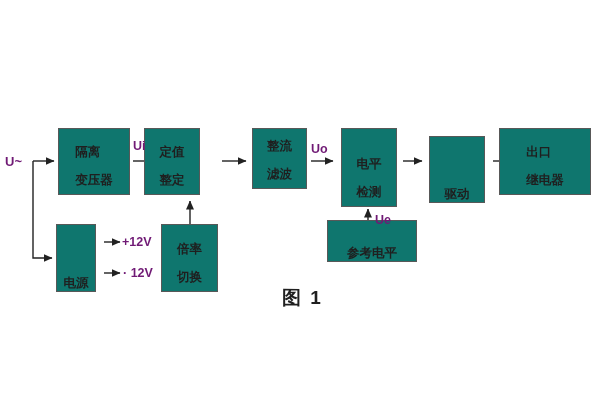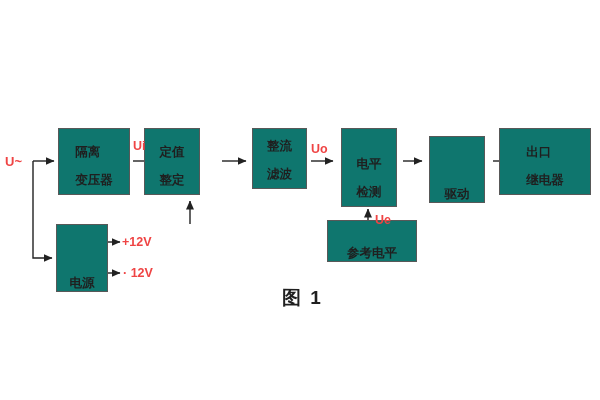--- a/index.html
+++ b/index.html
@@ -10,21 +10,21 @@
   .block{
     position:absolute;border:1.5px solid #585858;background:#0f766e;
     display:flex;align-items:flex-end;justify-content:center;box-sizing:border-box;
   }
   .block-label{
     white-space:pre-line;text-align:left;font-size:12.5px;line-height:28px;
     font-weight:600;color:#1f1f1f;
   }
   .single .block-label{line-height:16px;}
   .sig{
-    position:absolute;font-size:12.5px;font-weight:bold;color:#ef4444;line-height:15px;
+    position:absolute;font-size:12.5px;font-weight:bold;color:#701a75;line-height:15px;
   }
   .caption{
     position:absolute;font-size:19px;font-weight:600;color:#1f1f1f;letter-spacing:2px;
   }
   svg.wires{position:absolute;left:0;top:0;pointer-events:none;}
 </style>
 </head>
 <body>
 
 <div id="canvas">
@@ -72,24 +72,28 @@
 
   <div class="block single" style="left:429px;top:136px;width:56px;height:67px">
     <span class="block-label">驱动</span>
   </div>
 
   <div class="block" style="left:499px;top:128px;width:92px;height:67px">
     <span class="block-label">出口
 继电器</span>
   </div>
 
-  <div class="block single" style="left:56px;top:224px;width:52px;height:68px">
+  <div class="block single" style="left:56px;top:224px;width:40px;height:68px">
     <span class="block-label">电源</span>
   </div>
 
+  <div class="block" style="left:161px;top:224px;width:57px;height:68px">
+    <span class="block-label">倍率
+切换</span>
+  </div>
 
   <div class="block single" style="left:327px;top:220px;width:90px;height:42px">
     <span class="block-label">参考电平</span>
   </div>
 
   <div class="sig" style="left:5px;top:154px;font-size:13px">U~</div>
 
   <div class="sig" style="left:133px;top:139px">Ui</div>
 
   <div class="sig" style="left:311px;top:142px">Uo</div>

